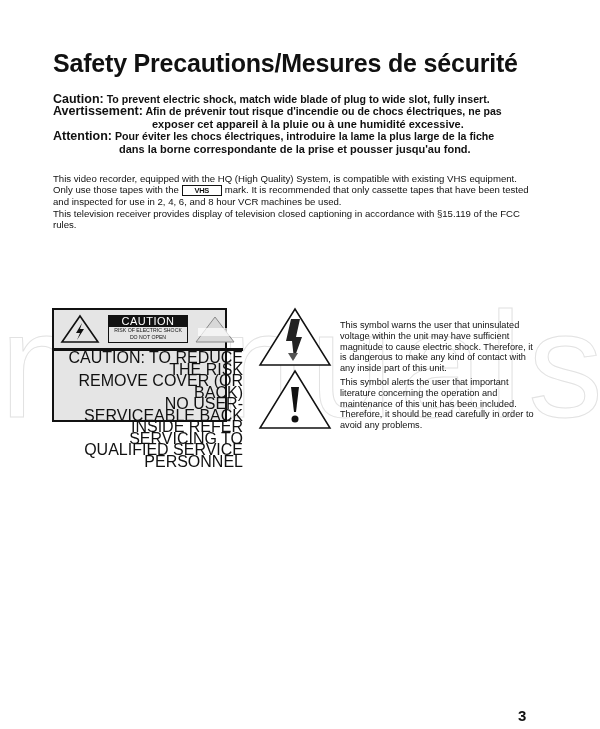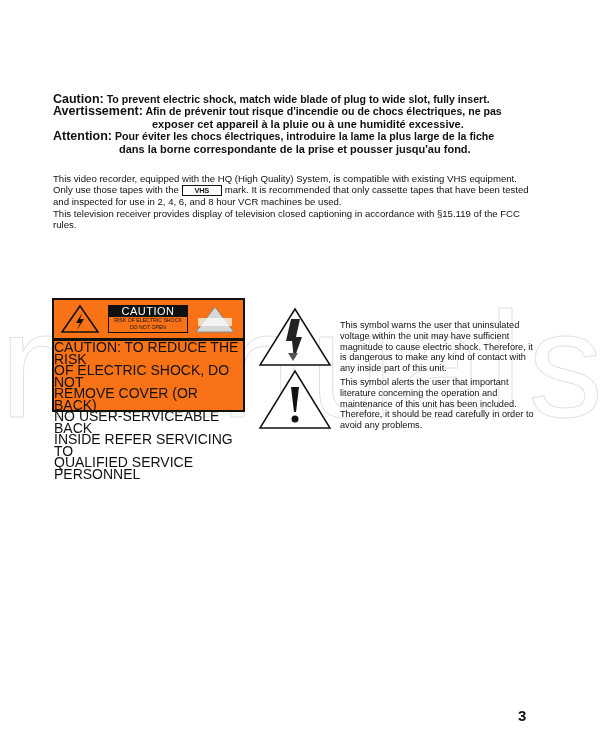--- a/index.html
+++ b/index.html
@@ -7,38 +7,39 @@
     .watermark { position:absolute; left:0; top:300px; width:600px; height:130px; font-family:"Liberation Sans", sans-serif; font-size:150px; line-height:130px; color:transparent; -webkit-text-stroke:1px #e2e2e2; letter-spacing:6px; white-space:nowrap; z-index:0; }
     .content { position:absolute; left:0; top:0; width:600px; height:729px; z-index:1; }
     .title { position:absolute; left:53px; top:49px; font-size:25px; font-weight:bold; letter-spacing:-0.2px; }
     .line { position:absolute; left:53px; font-size:10.6px; font-weight:bold; white-space:nowrap; }
     .line .lbl { font-size:12.5px; }
     .indent { position:absolute; font-size:11px; font-weight:bold; white-space:nowrap; }
     .para { position:absolute; left:53px; width:480px; font-size:9.6px; line-height:11.2px; }
     .para p { margin:0; }
     .fcc { position:absolute; left:53px; top:259px; font-size:11.4px; font-weight:bold; line-height:13.5px; white-space:nowrap; }
     .fcc .cont { padding-left:99px; }
-    .label-box { position:absolute; left:52px; top:298px; width:193px; height:114px; border:2px solid #111; background:#f97316; box-sizing:border-box; }
+    .label-box { position:absolute; left:52px; top:308px; width:175px; height:114px; border:2px solid #111; background:#e5e5e5; box-sizing:border-box; }
     .label-top { position:absolute; left:0; top:0; width:189px; height:38px; border-bottom:3px solid #111; }
     .bolt-tri { position:absolute; left:6px; top:4px; }
     .caution-black { position:absolute; left:54px; top:5px; width:80px; height:12px; background:#111; color:#fff; font-size:11px; text-align:center; line-height:12px; letter-spacing:0.5px; }
     .caution-sub { position:absolute; left:54px; top:17px; width:80px; font-size:5.2px; text-align:center; line-height:7px; border:1px solid #111; border-top:none; box-sizing:border-box; height:16px; }
     .right-icon { position:absolute; left:138px; top:4px; }
-    .label-body { position:absolute; left:0; top:42px; width:189px; font-size:14px; line-height:11.5px; text-align:left; }
+    .label-body { position:absolute; left:0; top:42px; width:189px; font-size:16px; line-height:11.5px; text-align:right; }
     .sym-area { position:absolute; left:258px; top:307px; }
     .sym-text { position:absolute; left:340px; width:200px; font-size:9.2px; line-height:10.8px; }
     .page-num { position:absolute; left:518px; top:707px; font-size:15px; font-weight:bold; }
   </style>
 </head>
 <body>
 
 <div class="watermark">manualslib</div>
 
 <div class="content">
 
+  <div class="title">Safety Precautions/Mesures de sécurité</div>
 
   <div class="line" style="top:92px;">
     <span class="lbl">Caution:</span>
     <span>To prevent electric shock, match wide blade of plug to wide slot, fully insert.</span>
   </div>
   <div class="line" style="top:104px;">
     <span class="lbl">Avertissement:</span>
     <span>Afin de prévenir tout risque d'incendie ou de chocs électriques, ne pas</span>
   </div>
   <div class="indent" style="left:152px; top:118px;">exposer cet appareil à la pluie ou à une humidité excessive.</div>
@@ -66,21 +67,20 @@
         <div>RISK OF ELECTRIC SHOCK</div>
         <div>DO NOT OPEN</div>
       </div>
       <svg class="right-icon" width="46" height="30" viewBox="0 0 46 30">
         <polygon points="23,3 42,28 4,28" fill="#d8d8d8" stroke="#888" stroke-width="1"></polygon>
         <rect x="6" y="14" width="34" height="8" fill="#fff" opacity="0.7"></rect>
       </svg>
     </div>
     <div class="label-body">
       <div>CAUTION: TO REDUCE THE RISK</div>
-      <div>OF ELECTRIC SHOCK, DO NOT</div>
       <div>REMOVE COVER (OR BACK)</div>
       <div>NO USER-SERVICEABLE BACK</div>
       <div>INSIDE REFER SERVICING TO</div>
       <div>QUALIFIED SERVICE PERSONNEL</div>
     </div>
   </div>
 
   <div class="sym-area">
     <svg width="74" height="125" viewBox="0 0 74 125">
       <g>

